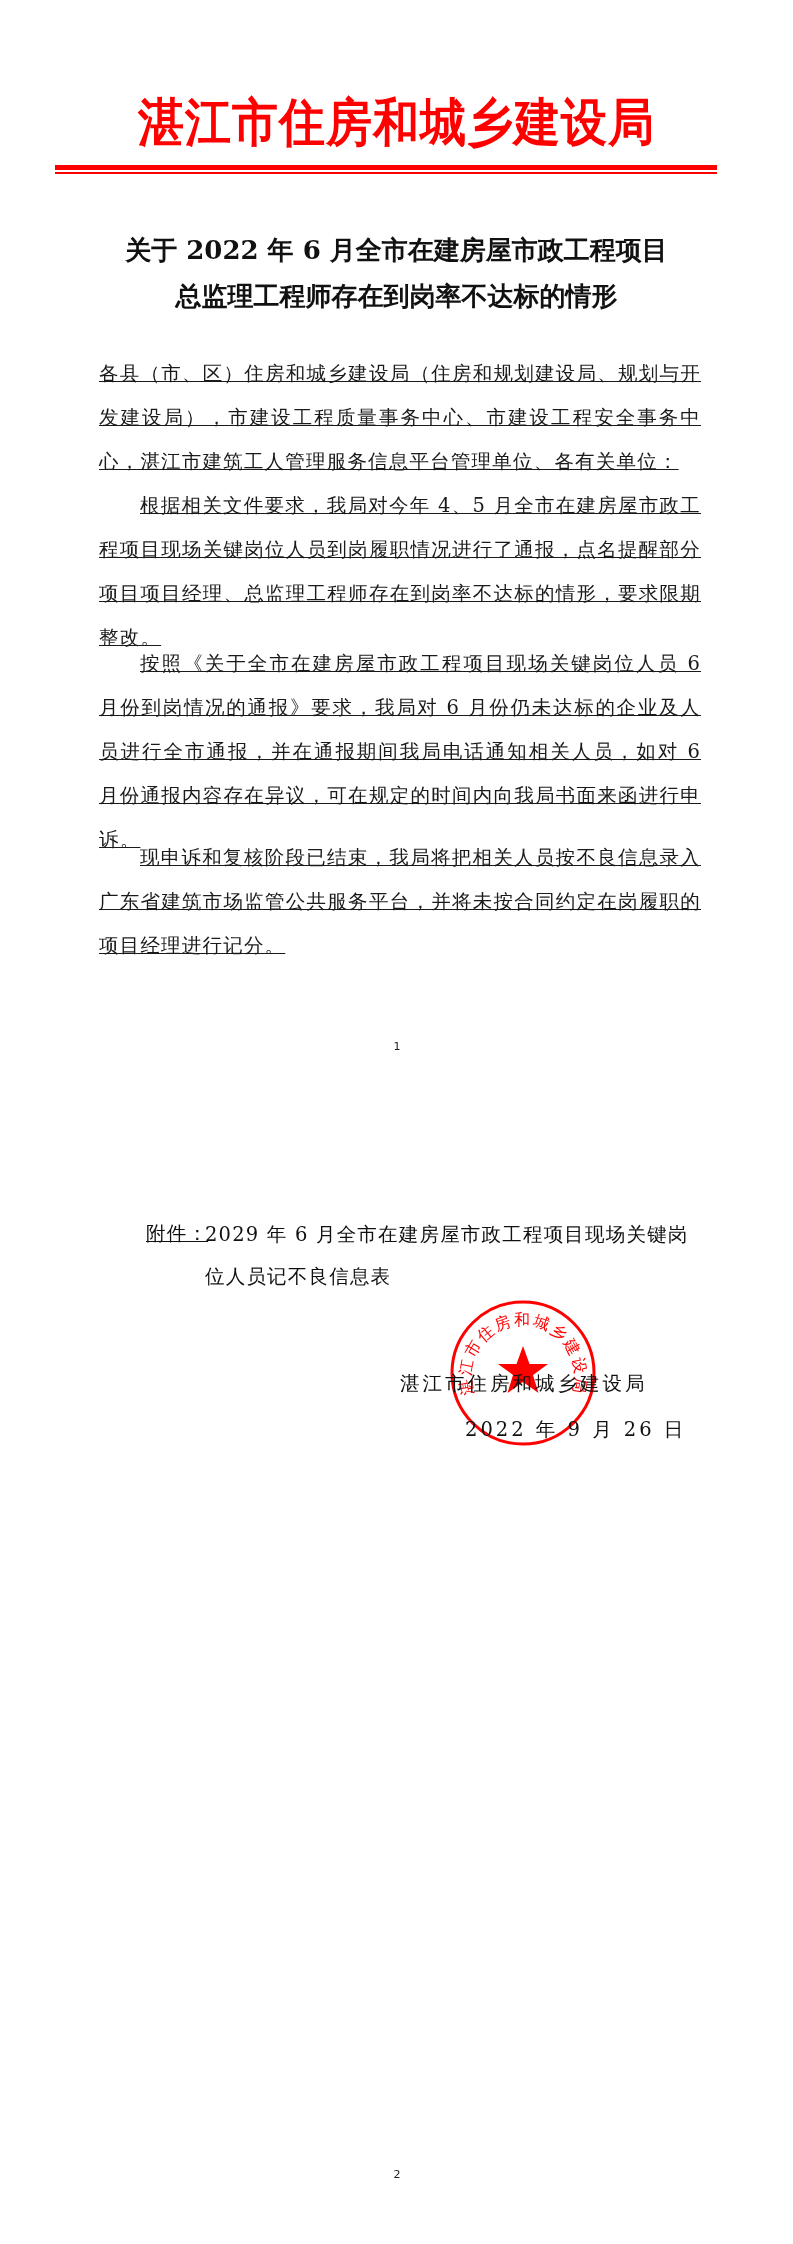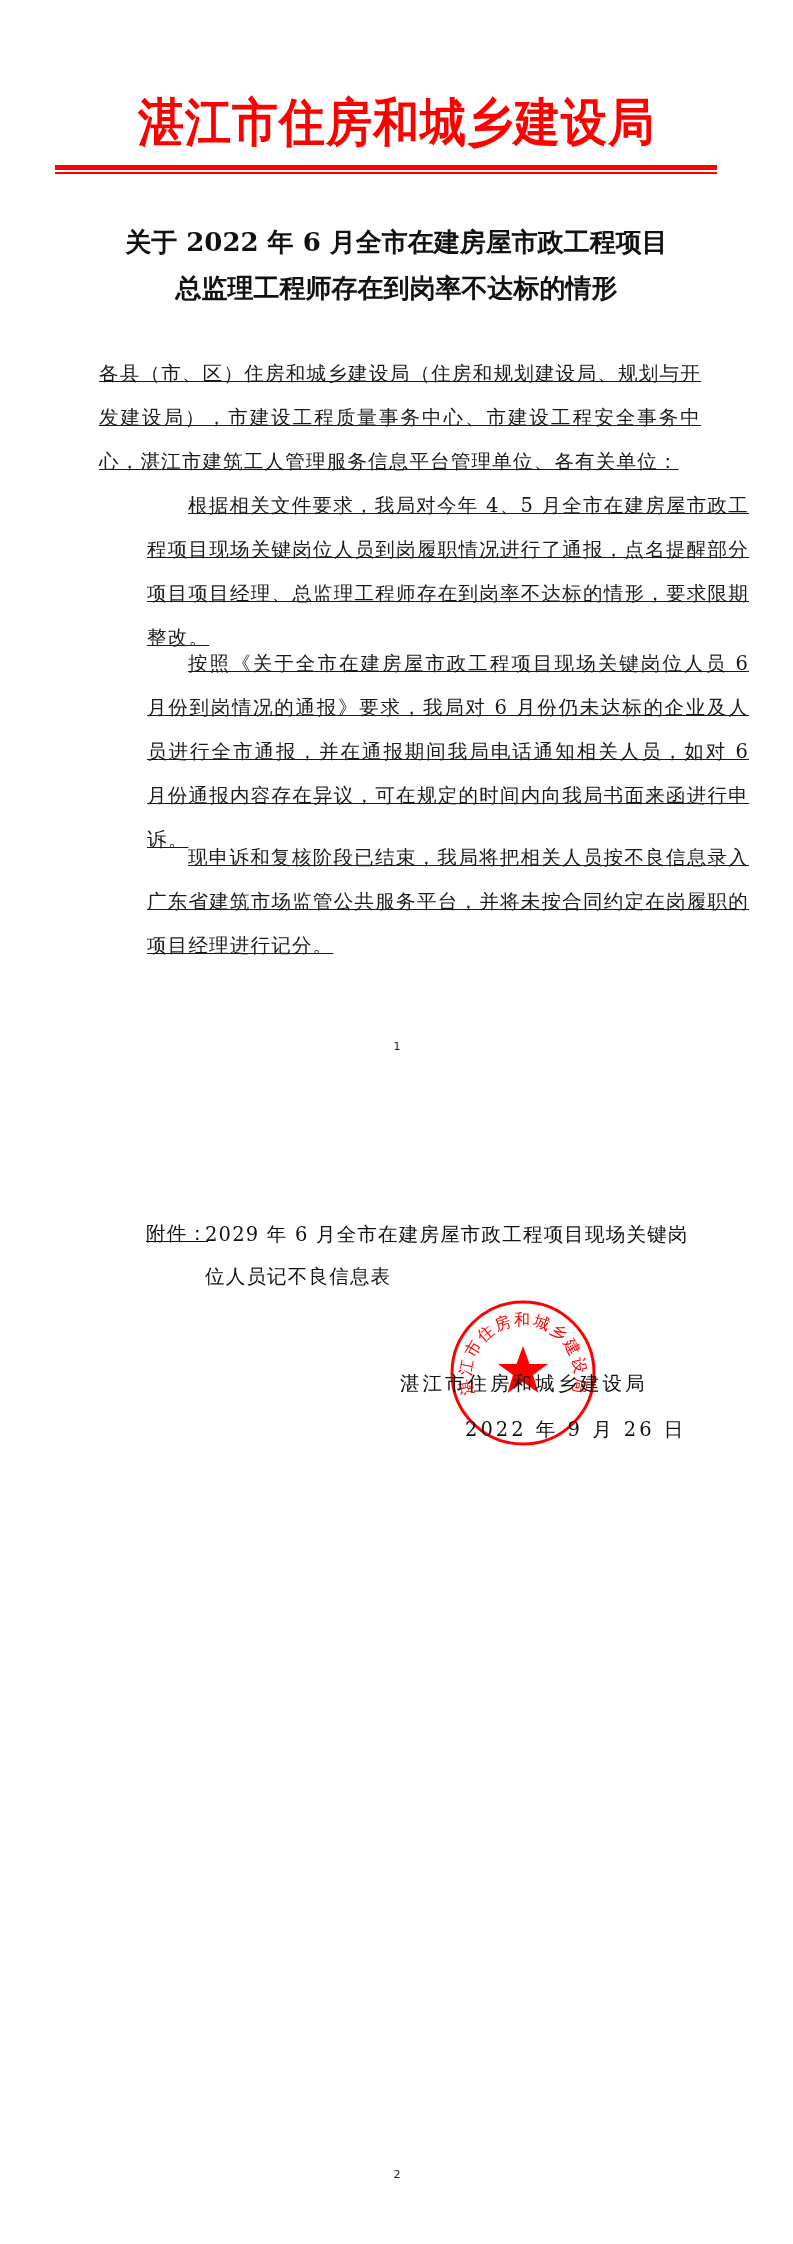--- a/index.html
+++ b/index.html
@@ -10,29 +10,29 @@
   
   .letterhead { left: 0; top: 92px; width: 793px; text-align: center;
     font-family: "DejaVu Serif", serif; font-weight: bold; color: #ff0000;
     font-size: 46px; letter-spacing: 1px; line-height: 60px; transform: scaleY(1.12); }
   .rule-thick { left: 55px; top: 165px; width: 662px; height: 5px; background: #ff0000; }
   .rule-thin  { left: 55px; top: 172px; width: 662px; height: 2px; background: #ff0000; }
 
   
   .title { left: 80px; width: 633px; text-align: center;
     font-family: "DejaVu Serif", serif; font-weight: bold; font-size: 26px;
-    line-height: 40px; color: #111; }
+    line-height: 40px; color: #111; margin-top: 8px; }
   .title-1 { top: 222px; }
   .title-2 { top: 268px; }
 
   
   .para { left: 99px; width: 602px; font-family: "DejaVu Serif", serif;
     font-size: 19.5px; line-height: 44px; letter-spacing: 1.2px; color: #1a1a1a;
     text-align: justify; text-decoration: underline; }
-  .indent { text-indent: 41px; margin-left: 48px; }
+  .indent { text-indent: 41px; }
 
   .pagenum { font-family: "DejaVu Sans", sans-serif; font-size: 11px; color: #222;
     width: 40px; text-align: center; }
 
   
   .attach-label { left: 146px; top: 1214px; font-size: 19.5px; letter-spacing: 1.2px; line-height: 40px; text-decoration: underline; }
   .attach-text  { left: 205px; top: 1214px; width: 490px; font-size: 19.5px; letter-spacing: 1.2px; line-height: 42px; }
 
   
   .sign-org  { left: 400px; top: 1370px; font-size: 19.5px; letter-spacing: 3px; }

